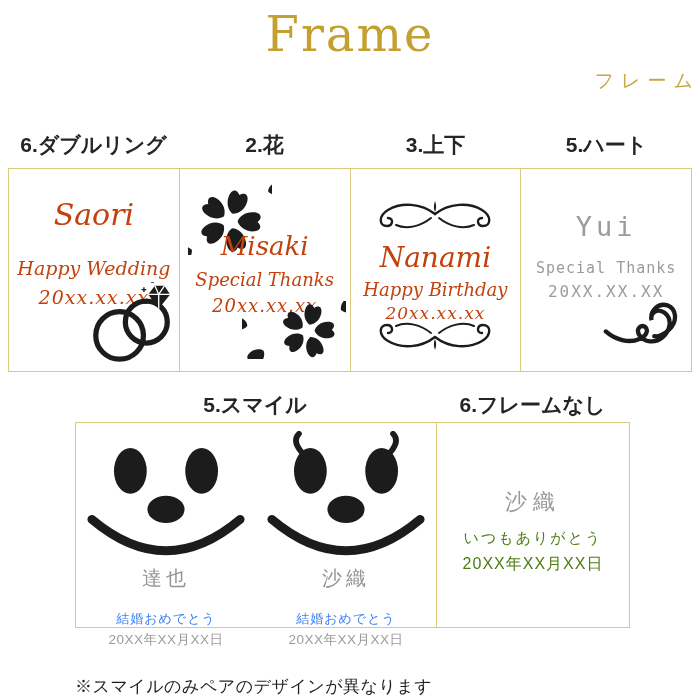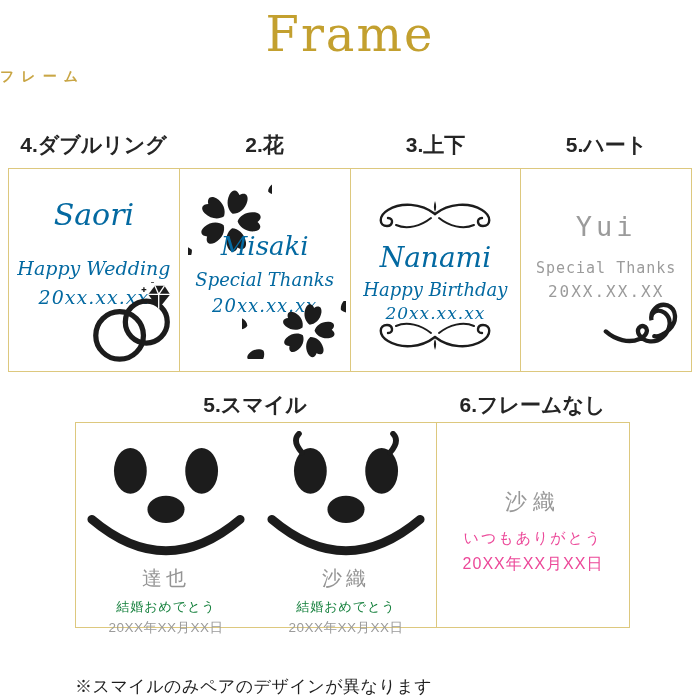--- a/index.html
+++ b/index.html
@@ -3,43 +3,43 @@
 <meta charset="utf-8">
 <style>
   html,body{margin:0;padding:0;background:#fff;}
   .page{position:relative;width:700px;height:700px;background:#ffffff;
         font-family:"Liberation Sans",sans-serif;overflow:hidden;}
 
   
   .title{position:absolute;top:8px;left:0;width:100%;text-align:center;
          font-family:"DejaVu Serif",serif;font-size:48px;font-weight:500;
          color:#c3a02f;letter-spacing:2px;line-height:1.1;}
-  .subtitle{position:absolute;top:68px;left:0;width:100%;text-align:left;
-         font-size:14px;font-weight:700;color:#c9a645;letter-spacing:7px;}
+  .subtitle{position:absolute;top:68px;left:0;width:100%;text-align:right;
+         font-size:19px;font-weight:400;color:#c9a645;letter-spacing:7px;}
 
   
   .labels{position:absolute;display:flex;font-weight:700;font-size:21px;color:#252525;}
   .labels1{left:8px;top:131px;width:684px;}
   .labels1 .lb{flex:1;text-align:center;}
   .labels2{left:75px;top:391px;width:555px;}
   .labels2 .lb-5{flex:0 0 360px;text-align:center;}
   .labels2 .lb-6{flex:1;text-align:center;}
 
   
   .strip{position:absolute;display:flex;border:1px solid #ddc87e;background:#fff;box-sizing:border-box;}
   .strip1{left:8px;top:168px;width:684px;height:204px;}
   .strip2{left:75px;top:422px;width:555px;height:206px;}
   .cell{position:relative;flex:1;border-right:1px solid #ddc87e;}
   .cell:last-child{border-right:none;}
   .cell-smile{flex:0 0 360px;}
 
   .ctext{position:absolute;left:0;width:100%;text-align:center;white-space:nowrap;}
-  .script{font-family:"DejaVu Serif",serif;font-style:italic;color:#0369a1;}
+  .script{font-family:"DejaVu Serif",serif;font-style:italic;color:#c2410c;}
   .hand{font-family:"DejaVu Sans Mono",monospace;color:#9b9b9b;}
-  .jhand{color:#ec4899;font-family:"Liberation Sans",sans-serif;}
+  .jhand{color:#4d7c0f;font-family:"Liberation Sans",sans-serif;}
 
   
   .b1-name{top:28px;font-size:30px;}
   .b1-msg{top:88px;font-size:19px;}
   .b1-date{top:117px;font-size:19px;letter-spacing:1px;}
   .b1-icon{position:absolute;right:3px;bottom:3px;}
   
   .b2-icon-tl{position:absolute;left:8px;top:12px;}
   .b2-name{top:62px;font-size:26px;}
   .b2-msg{top:100px;font-size:18px;}
@@ -55,21 +55,21 @@
   .b4-name{top:42px;font-size:27px;letter-spacing:4px;}
   .b4-msg{top:90px;font-size:15px;letter-spacing:1px;}
   .b4-date{top:113px;font-size:16px;letter-spacing:2px;}
   .b4-icon{position:absolute;right:4px;bottom:14px;}
   
   .face{position:absolute;top:8px;width:176px;text-align:center;}
   .face-l{left:2px;}
   .face-r{left:182px;}
   .face svg{display:block;margin:0 auto;}
   .face-name{margin-top:0;font-size:20px;letter-spacing:4px;color:#949494;}
-  .face-msg{margin-top:6px;font-size:13px;letter-spacing:1px;color:#15803d;}
+  .face-msg{margin-top:18px;font-size:13px;letter-spacing:1px;color:#3b82f6;}
   .face-date{margin-top:3px;font-size:13.5px;letter-spacing:0.5px;color:#9b9b9b;}
   
   .b6-name{top:64px;font-size:22px;letter-spacing:6px;color:#999999;}
   .b6-msg{top:106px;font-size:15px;letter-spacing:2px;}
   .b6-date{top:131px;font-size:16px;letter-spacing:1px;}
 
   .note{position:absolute;left:75px;top:639px;font-size:17px;color:#1d1d1d;
         font-weight:500;letter-spacing:0.5px;margin-top:36px;}
 </style>
 </head>
@@ -102,21 +102,21 @@
         <ellipse cx="0" cy="-5" rx="13" ry="9.5"></ellipse>
         <path d="M-52,2 Q0,46 52,2" fill="none" stroke="#1c1c1c" stroke-width="6.2" stroke-linecap="round"></path>
       </g>
     </defs>
   </svg>
 
   <div class="title">Frame</div>
   <div class="subtitle">フレーム</div>
 
   <div class="labels labels1">
-    <div class="lb">4.ダブルリング</div>
+    <div class="lb">6.ダブルリング</div>
     <div class="lb">2.花</div>
     <div class="lb">3.上下</div>
     <div class="lb">5.ハート</div>
   </div>
 
   <div class="strip strip1">
 
     <div class="cell">
       <div class="ctext script b1-name">Saori</div>
       <div class="ctext script b1-msg">Happy Wedding</div>

